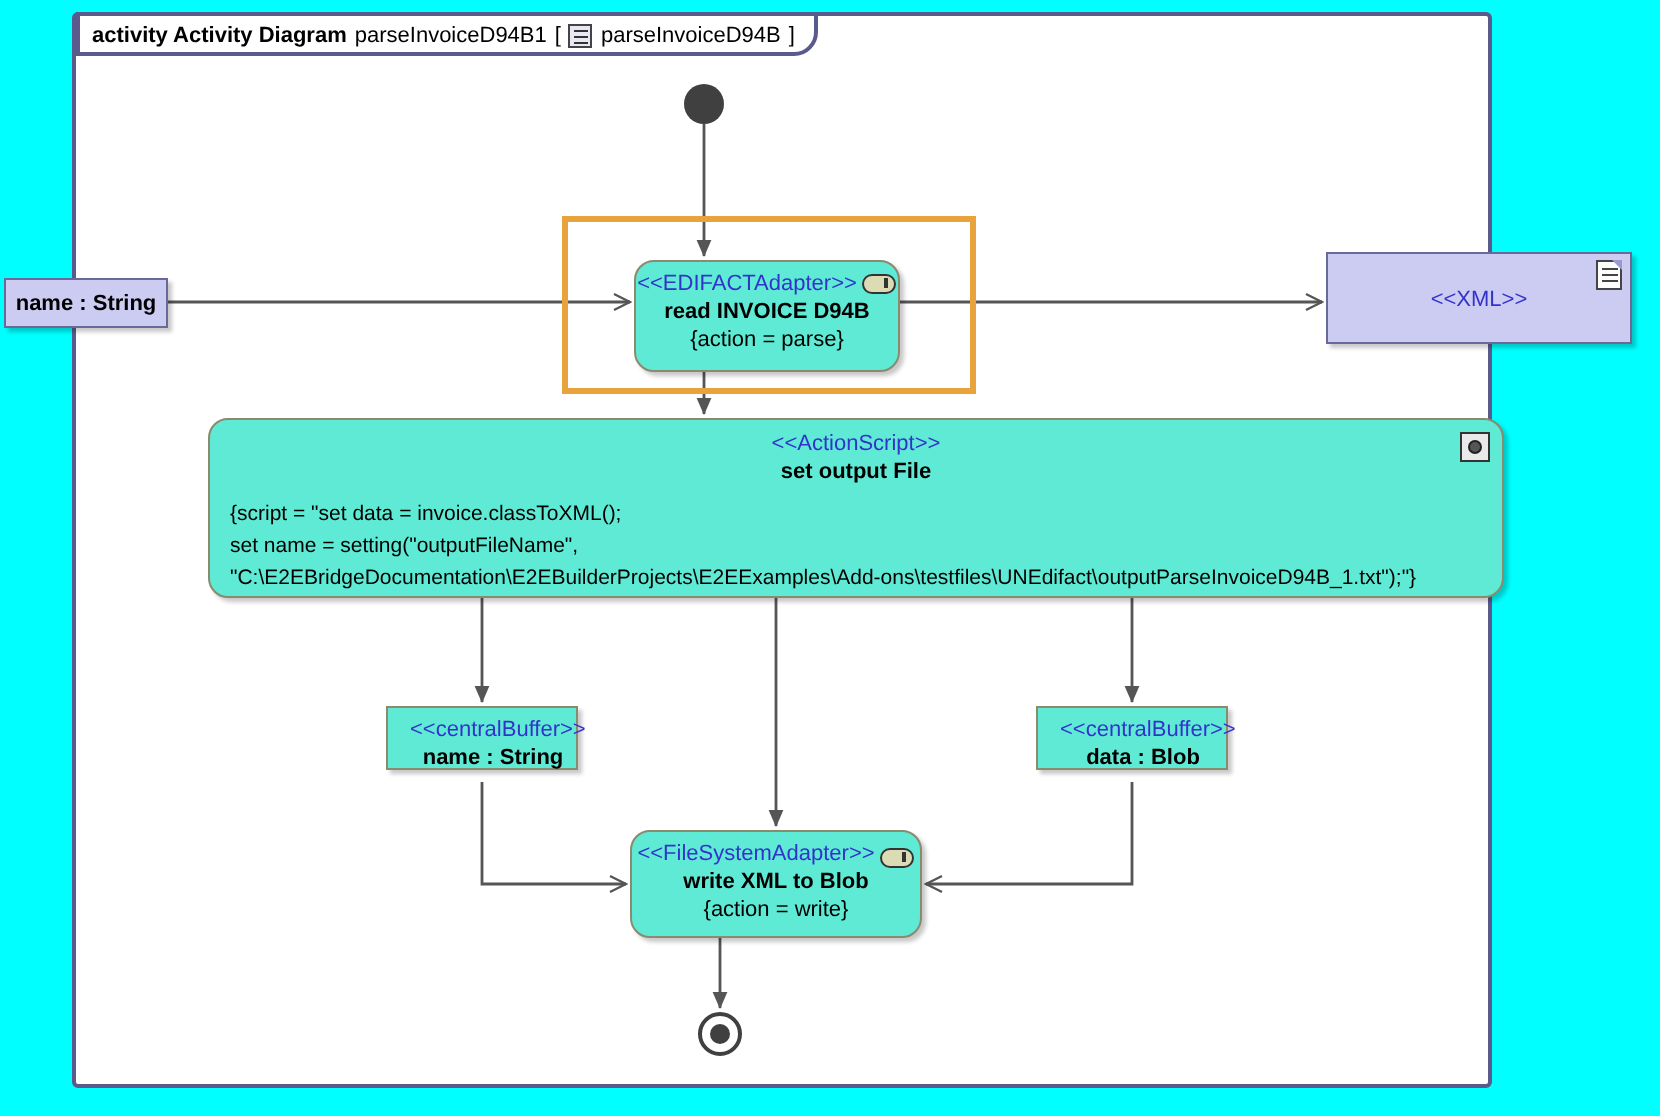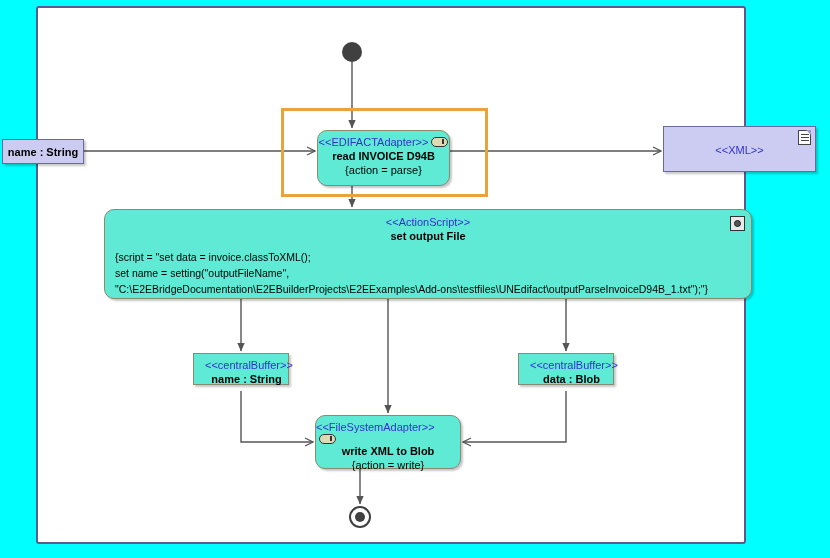--- a/index.html
+++ b/index.html
@@ -120,21 +120,21 @@
     display:block;
   }
 
   
   .buffer{width:96px;height:32px;padding-top:4px;padding-left:11px;}
   #buf-name{left:193px;top:353px;}
   #buf-data{left:518px;top:353px;}
 
   
   #filesystem{left:315px;top:415px;width:146px;height:54px;padding-top:4px;}
-  #filesystem .row1{display:flex;align-items:flex-start;justify-content:center;flex-direction:column;}
+  #filesystem .row1{display:flex;align-items:flex-end;justify-content:center;}
 
   
   .init-node{
     position:absolute;left:342px;top:42px;width:20px;height:20px;
     border-radius:50%;background:#404040;z-index:4;
   }
   .final-node{
     position:absolute;left:349px;top:506px;width:22px;height:22px;
     border-radius:50%;background:#fff;border:2px solid #404040;
     box-sizing:border-box;z-index:4;
@@ -146,20 +146,28 @@
 
   svg#edges{position:absolute;left:0;top:0;width:830px;height:558px;z-index:2;}
 </style>
 </head>
 <body>
 
 <div id="canvas">
 
   <div class="frame"></div>
 
+  <div class="frame-tab">
+    <span class="kw">activity Activity Diagram</span>
+    <span>parseInvoiceD94B1</span>
+    <span>[</span>
+    <span class="tabicon"></span>
+    <span>parseInvoiceD94B</span>
+    <span>]</span>
+  </div>
 
   <svg id="edges">
     <defs>
       <marker id="arrow" markerWidth="9" markerHeight="9" refX="8" refY="4.5" orient="auto" markerUnits="userSpaceOnUse">
         <path d="M0,0.8 L8.5,4.5 L0,8.2 z" fill="#555555"></path>
       </marker>
       <marker id="arrowopen" markerWidth="10" markerHeight="10" refX="9" refY="5" orient="auto" markerUnits="userSpaceOnUse">
         <path d="M1,1 L9,5 L1,9" fill="none" stroke="#555555" stroke-width="1.2"></path>
       </marker>
     </defs>

